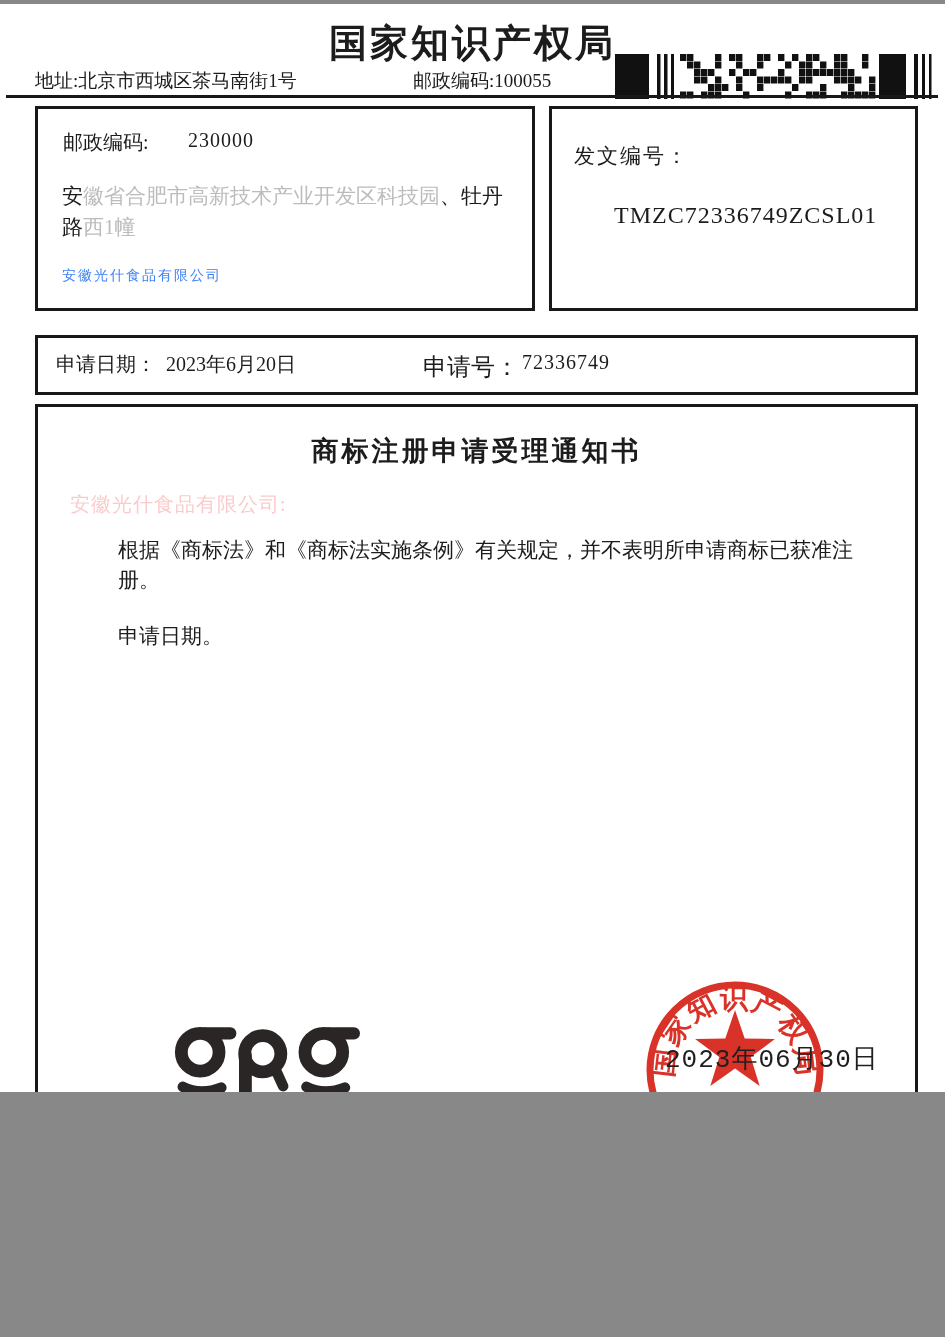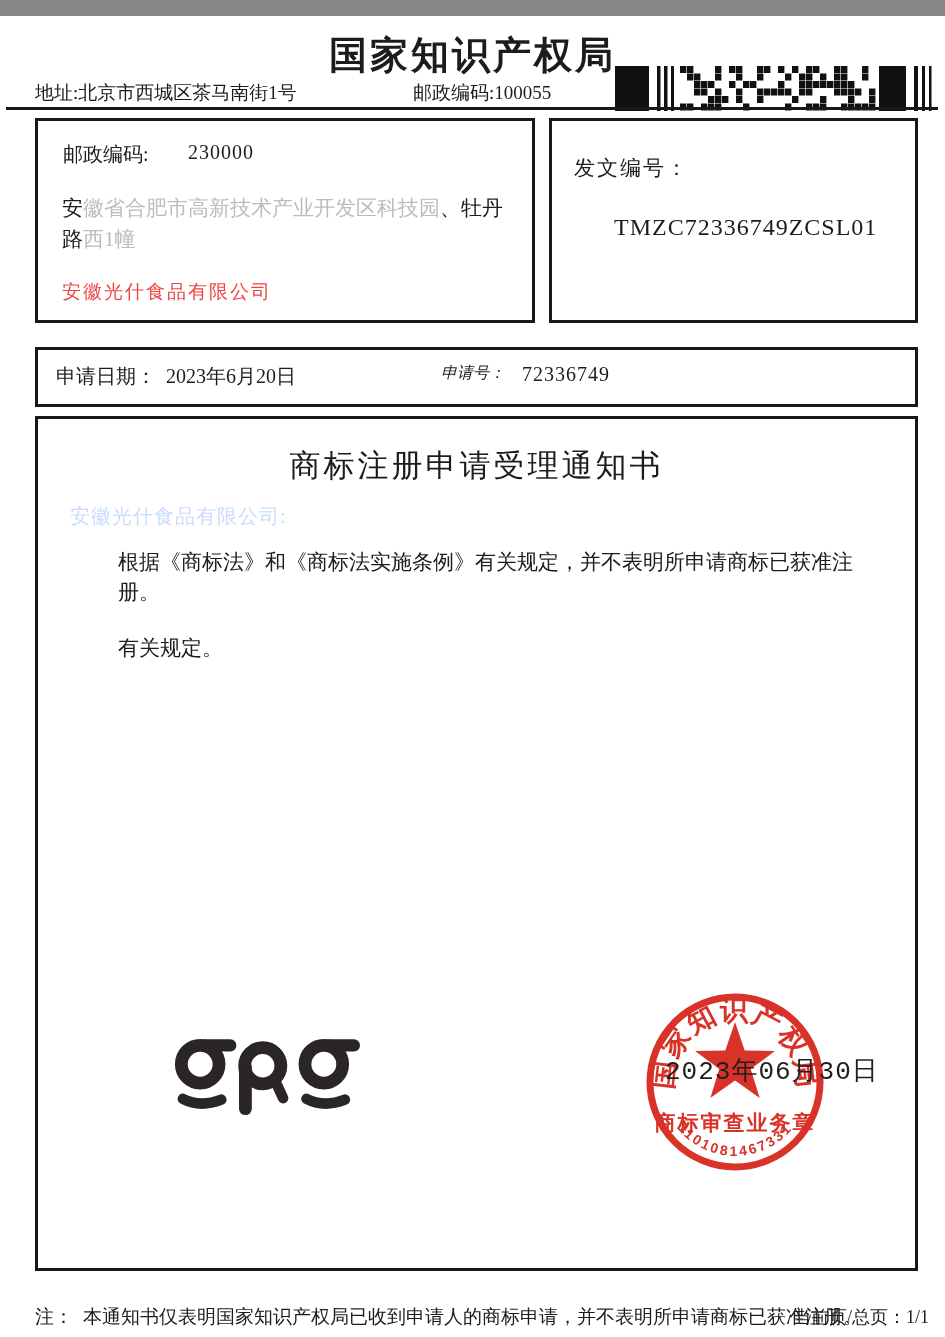--- a/index.html
+++ b/index.html
@@ -1,49 +1,49 @@
 <!DOCTYPE html>
 <html><head>
 <meta charset="utf-8">
 <style>
   html,body{margin:0;padding:0;background:#888;}
   .page{
-    position:relative;width:945px;height:1321px;margin:16px auto;background:#ffffff;
+    position:relative;width:945px;height:1088px;margin:4px auto;background:#ffffff;
     font-family:"Liberation Serif","DejaVu Serif",serif;color:#1c1c1c;overflow:hidden;
   }
   .abs{position:absolute;}
   
   .org-title{top:14px;left:0;width:100%;text-align:center;font-size:38px;font-weight:bold;letter-spacing:3px;}
   .addr-line{top:64px;left:35px;font-size:19px;}
   .postal-line{top:64px;left:413px;font-size:19px;}
   .barcode{top:50px;left:615px;}
   .header-rule{top:91px;left:6px;width:932px;height:3px;background:#181818;}
   
   .box{border:3px solid #181818;background:#fff;}
   .recipient-box{top:102px;left:35px;width:494px;height:199px;}
   .docnum-box{top:102px;left:549px;width:363px;height:199px;}
   .date-box{top:331px;left:35px;width:877px;height:54px;text-align:center;}
   .main-box{top:400px;left:35px;width:877px;height:849px;}
   
   .rb-postal-label{top:20px;left:25px;font-size:20px;}
   .rb-postal-value{top:20px;left:150px;font-size:20px;letter-spacing:1px;}
   .rb-address{top:72px;left:24px;width:452px;font-size:21px;line-height:31px;}
   .faded{color:#bcbcbc;}
-  .ghost{top:158px;left:24px;font-size:19px;color:#ef4444;letter-spacing:2px;}
+  .ghost{top:158px;left:24px;font-size:14px;color:#3b82f6;letter-spacing:2px;}
   
   .dn-label{top:33px;left:22px;font-size:21px;letter-spacing:2px;}
   .dn-value{top:93px;left:62px;font-size:24px;letter-spacing:1px;}
   
   .db-date-label{top:13px;left:18px;font-size:20px;}
   .db-date-value{top:13px;left:128px;font-size:20px;}
-  .db-appno-label{top:13px;left:403px;font-size:16px;font-style:italic;}
+  .db-appno-label{top:13px;left:385px;font-size:24px;}
   .db-appno-value{top:13px;left:484px;font-size:20px;letter-spacing:1px;}
   
-  .notice-title{top:26px;left:0;width:100%;text-align:center;font-size:31px;font-weight:normal;letter-spacing:3px;}
-  .addressee{top:84px;left:32px;font-size:20px;color:#3b82f6;opacity:.28;letter-spacing:1px;text-align:center;}
+  .notice-title{top:26px;left:0;width:100%;text-align:center;font-size:27px;font-weight:bold;letter-spacing:3px;}
+  .addressee{top:84px;left:32px;font-size:20px;color:#ef4444;opacity:.28;letter-spacing:1px;text-align:center;}
   .para{left:80px;width:770px;font-size:21px;line-height:30px;}
   .para1{top:128px;}
   .para2{top:172px;}
   .para3{top:214px;}
   .logo{top:600px;left:126px;}
   .stamp{top:543px;left:577px;}
   .stamp-date{top:634px;left:627px;font-size:26px;color:#1f1f1f;letter-spacing:1px;z-index:5;font-family:Liberation Mono, monospace;}
   
   .agent-line{top:1254px;left:35px;font-size:19px;}
   .note-line{top:1288px;left:35px;font-size:19px;}
@@ -167,21 +167,21 @@
     <span class="abs db-date-label">申请日期：</span>
     <span class="abs db-date-value">2023年6月20日</span>
     <span class="abs db-appno-label">申请号：</span>
     <span class="abs db-appno-value">72336749</span>
   </div>
 
   <div class="abs box main-box">
     <div class="abs notice-title">商标注册申请受理通知书</div>
     <div class="abs addressee">安徽光什食品有限公司:</div>
     <div class="abs para para1">根据《商标法》和《商标法实施条例》有关规定，并不表明所申请商标已获准注册。</div>
-    <div class="abs para para3">有关规定。</div>
+    <div class="abs para para3">申请日期。</div>
 
     <svg class="abs logo" width="196" height="98" viewBox="0 0 260 130">
       <g stroke="#2b2626" fill="none" stroke-linecap="round">
 
         <circle cx="48" cy="60" r="25" stroke-width="17"></circle>
         <path d="M 54 35 L 88 35" stroke-width="16"></path>
         <path d="M 25 106 Q 48 118 76 107" stroke-width="14"></path>
 
         <circle cx="131" cy="62" r="24" stroke-width="17"></circle>
         <path d="M 108 64 L 108 119" stroke-width="17"></path>

